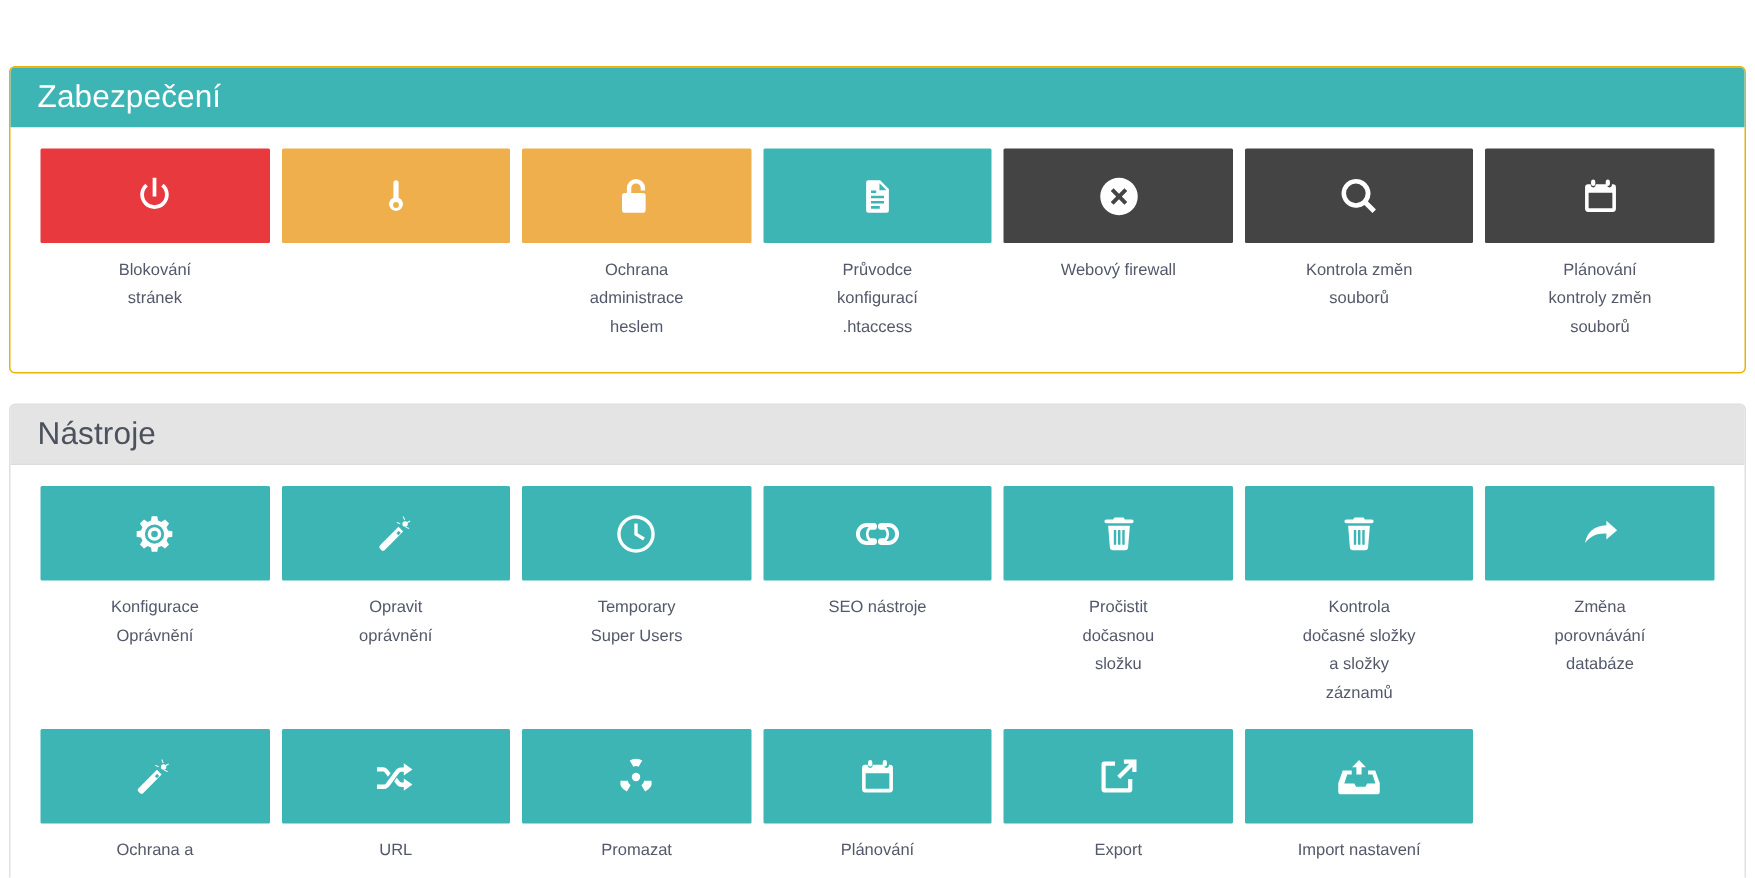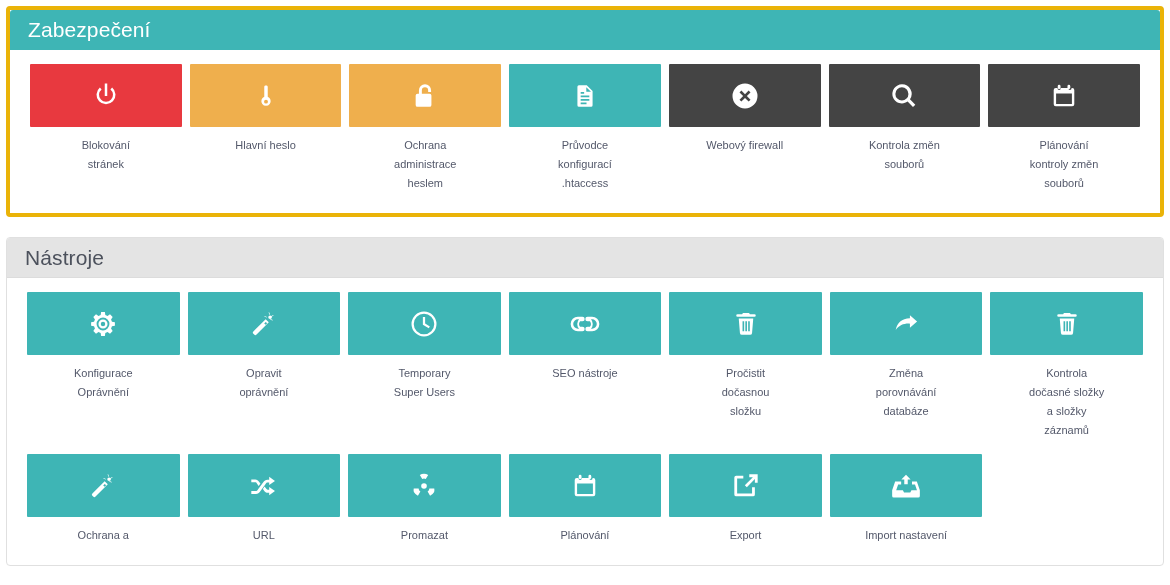--- a/index.html
+++ b/index.html
@@ -22,21 +22,22 @@
   }
 
   
   .panel {
     box-sizing: border-box;
     background: #ffffff;
     border-radius: 4px;
     margin-bottom: 20px;
   }
   .panel--primary {
-    border: 4px solid #eab308;
+    border: 1px solid #eab308;
+    margin-top: 38px;
   }
   .panel--default {
     border: 1px solid #e0e0e0;
   }
 
   .panel-heading {
     box-sizing: border-box;
     height: 40px;
     padding: 0 18px;
     display: flex;
@@ -132,21 +133,20 @@
 stránek</div>
             </a>
             <a class="tile" href="#">
               <div class="tile-box c-orange">
                 <span>
                   <svg width="26" height="30" viewBox="0 0 24 24">
                     <path d="M12 2c-.9 0-1.6.7-1.6 1.6v9.1a4.3 4.3 0 1 0 3.2 0V3.6c0-.9-.7-1.6-1.6-1.6zm0 13.4a1.8 1.8 0 1 1 0 3.6 1.8 1.8 0 0 1 0-3.6z"></path>
                   </svg>
                 </span>
               </div>
-              <div class="tile-label">Hlavní heslo</div>
             </a>
             <a class="tile" href="#">
               <div class="tile-box c-orange">
                 <span>
                   <svg width="28" height="30" viewBox="0 0 24 24">
                     <path d="M12 2a5.2 5.2 0 0 0-5.2 5.2V10H5.6A1.6 1.6 0 0 0 4 11.6v8.1A1.6 1.6 0 0 0 5.6 21.3h10.3a1.6 1.6 0 0 0 1.6-1.6v-8.1a1.6 1.6 0 0 0-1.6-1.6H9.3V7.2a2.7 2.7 0 0 1 5.4 0v1.3h2.5V7.2A5.2 5.2 0 0 0 12 2z"></path>
                   </svg>
                 </span>
               </div>
               <div class="tile-label">Ochrana
@@ -261,41 +261,41 @@
                   </svg>
                 </span>
               </div>
               <div class="tile-label">Pročistit
 dočasnou
 složku</div>
             </a>
             <a class="tile" href="#">
               <div class="tile-box c-teal">
                 <span>
-                  <svg width="30" height="26" viewBox="0 0 26 20">
-                    <path d="M16.4 2.4 22.6 7.8 16.4 13.2V9.7c-5.3-.3-9.2 1.4-12.3 5.5 1.1-6.3 5.2-9.7 12.3-10.2V2.4z"></path>
-                  </svg>
-                </span>
-              </div>
-              <div class="tile-label">Změna
-porovnávání
-databáze</div>
-            </a>
-            <a class="tile" href="#">
-              <div class="tile-box c-teal">
-                <span>
                   <svg width="26" height="30" viewBox="0 0 24 24">
                     <path d="M9.2 1.8 8.4 3H4.2a1.2 1.2 0 0 0 0 2.4h15.6a1.2 1.2 0 0 0 0-2.4h-4.2l-.8-1.2H9.2zM5.3 6.9l1.1 13.4A1.9 1.9 0 0 0 8.3 22h7.4a1.9 1.9 0 0 0 1.9-1.7L18.7 6.9H5.3zm3.5 2.6h1.5v9.1H8.8V9.5zm2.6 0h1.5v9.1h-1.5V9.5zm2.6 0h1.5v9.1h-1.5V9.5z"></path>
                   </svg>
                 </span>
               </div>
               <div class="tile-label">Kontrola
 dočasné složky
 a složky
 záznamů</div>
+            </a>
+            <a class="tile" href="#">
+              <div class="tile-box c-teal">
+                <span>
+                  <svg width="30" height="26" viewBox="0 0 26 20">
+                    <path d="M16.4 2.4 22.6 7.8 16.4 13.2V9.7c-5.3-.3-9.2 1.4-12.3 5.5 1.1-6.3 5.2-9.7 12.3-10.2V2.4z"></path>
+                  </svg>
+                </span>
+              </div>
+              <div class="tile-label">Změna
+porovnávání
+databáze</div>
             </a>
             <a class="tile" href="#">
               <div class="tile-box c-teal">
                 <span>
                   <svg width="28" height="30" viewBox="0 0 24 24">
                     <path d="M17.6 2.2l.9 2.3 2.3.9-2.3.9-.9 2.3-.9-2.3-2.3-.9 2.3-.9.9-2.3z" opacity="0"></path>
                     <path d="M15.9 2.1l.8 2 .5-.2-.8-2-.5.2zM19.9 4.3l-1.8 1 .3.5 1.8-1-.3-.5zM19.6 8.6l-2-.8-.2.5 2 .8.2-.5zM14.5 5.9l-2-.8-.2.5 2 .8.2-.5zM17.2 4.7a1.55 1.55 0 1 0 0 3.1 1.55 1.55 0 0 0 0-3.1zM13.4 7.9 2.9 18.4a1.4 1.4 0 0 0 0 2l.7.7a1.4 1.4 0 0 0 2 0L16.1 10.6l-2.7-2.7zm.1 2.3 1.2 1.2-1.3 1.3-1.2-1.2 1.3-1.3z"></path>
                   </svg>
                 </span>
               </div>

